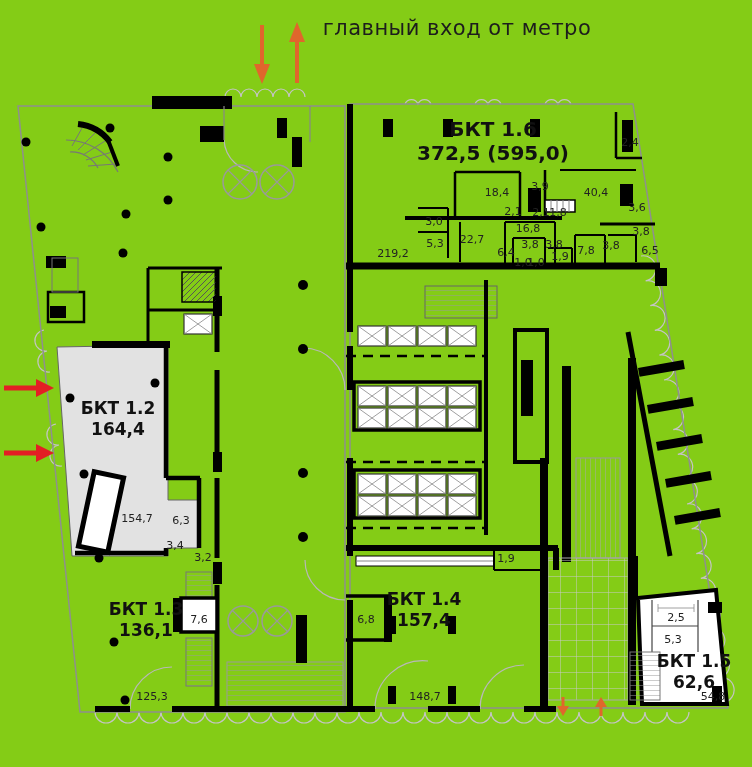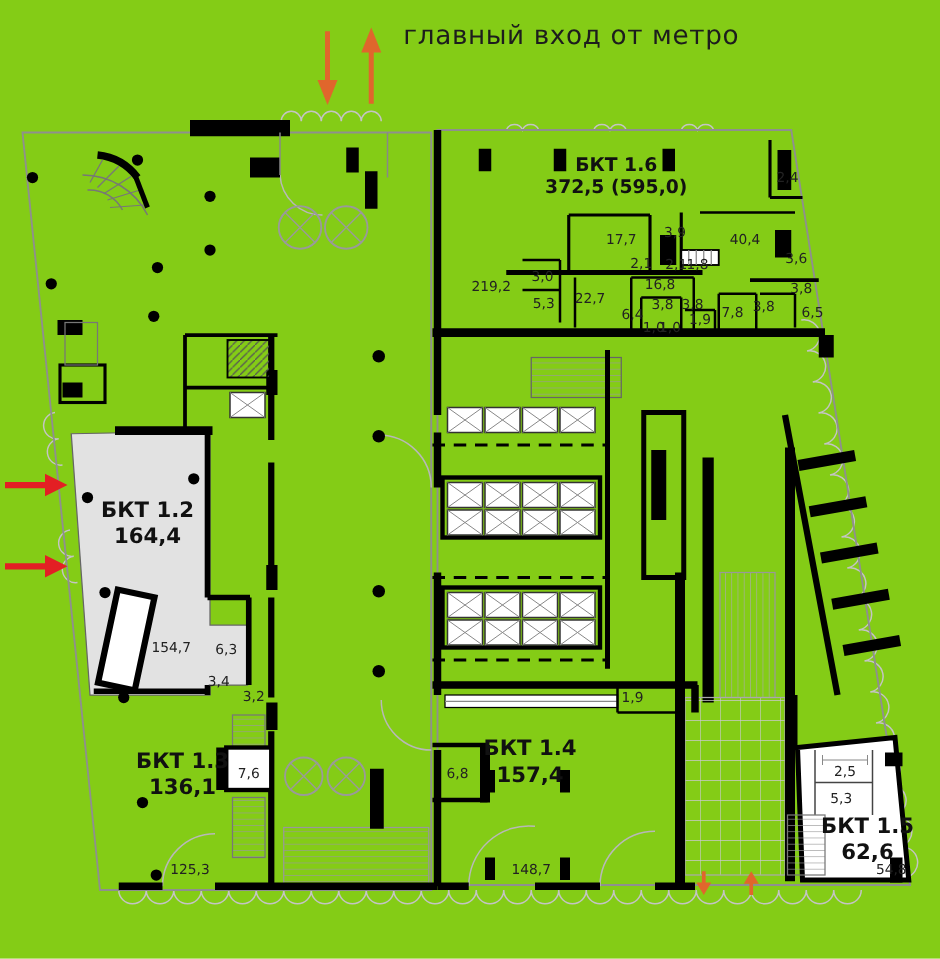--- a/index.html
+++ b/index.html
@@ -2,21 +2,21 @@
 <html><head>
 <meta charset="utf-8">
 <style>
   html,body{margin:0;padding:0;background:#fff;}
   .stage{position:relative;width:752px;height:767px;background:#84cc16;overflow:hidden;
          font-family:"DejaVu Sans","Liberation Sans",sans-serif;}
   .annot{position:absolute;transform:translate(-50%,-50%);font-size:21px;color:#1d1d1d;
          white-space:nowrap;letter-spacing:.5px;}
   .unit-label{position:absolute;transform:translate(-50%,-50%);display:flex;flex-direction:column;
          align-items:center;font-weight:bold;font-size:17px;line-height:1.22;color:#111;white-space:nowrap;}
-  .unit-label.big{font-size:15px;}
+  .unit-label.big{font-size:20px;}
   .room-label{position:absolute;transform:translate(-50%,-50%);font-size:11px;color:#222;
          white-space:nowrap;line-height:1;}
   svg{position:absolute;left:0;top:0;}
 </style>
 </head>
 <body>
 
 <div class="stage">
 
 <svg width="752" height="767" viewBox="0 0 752 767">
@@ -261,25 +261,25 @@
   </div>
   <div class="unit-label" style="left:424px;top:610px">
     <span>БКТ 1.4</span>
     <span>157,4</span>
   </div>
   <div class="unit-label" style="left:694px;top:672px">
     <span>БКТ 1.5</span>
     <span>62,6</span>
   </div>
 
-  <div class="room-label" style="left:393px;top:229px">219,2</div>
+  <div class="room-label" style="left:393px;top:253px">219,2</div>
   <div class="room-label" style="left:434px;top:221px">3,0</div>
   <div class="room-label" style="left:435px;top:243px">5,3</div>
   <div class="room-label" style="left:472px;top:239px">22,7</div>
-  <div class="room-label" style="left:497px;top:192px">17,7</div>
+  <div class="room-label" style="left:497px;top:192px">18,4</div>
   <div class="room-label" style="left:513px;top:211px">2,1</div>
   <div class="room-label" style="left:540px;top:186px">3,9</div>
   <div class="room-label" style="left:541px;top:212px">2,1</div>
   <div class="room-label" style="left:558px;top:212px">1,8</div>
   <div class="room-label" style="left:528px;top:228px">16,8</div>
   <div class="room-label" style="left:530px;top:244px">3,8</div>
   <div class="room-label" style="left:554px;top:244px">3,8</div>
   <div class="room-label" style="left:506px;top:252px">6,4</div>
   <div class="room-label" style="left:523px;top:262px">1,0</div>
   <div class="room-label" style="left:536px;top:262px">1,0</div>

